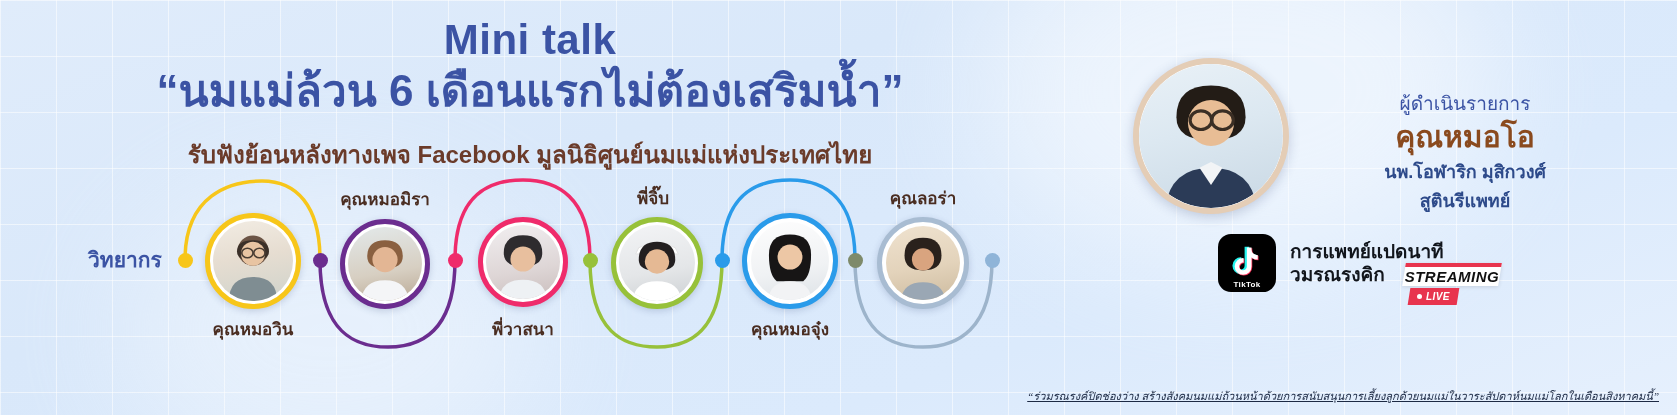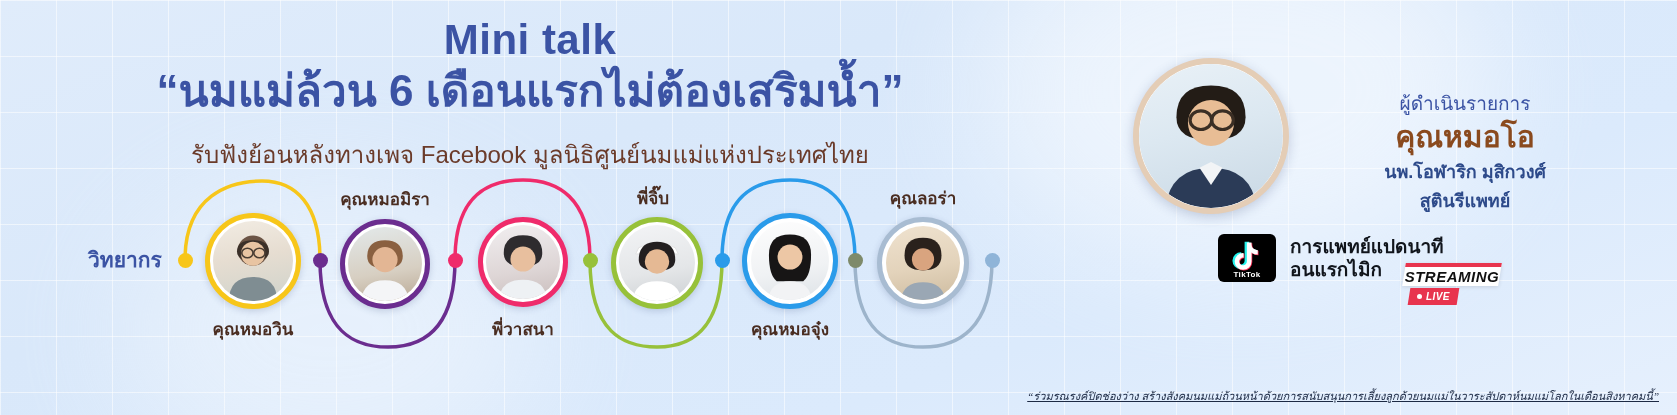--- a/index.html
+++ b/index.html
@@ -28,21 +28,21 @@
   .header { position: absolute; left: 0; top: 18px; width: 1060px; text-align: center; }
   .title-main {
     font-size: 42px; font-weight: bold; color: #3b53a4; letter-spacing: .5px;
     line-height: 1.05;
   }
   .title-quote {
     font-size: 44px; font-weight: bold; color: #3b53a4; line-height: 1.15;
     margin-top: 4px;
   }
   .subtitle {
-    font-size: 24px; font-weight: normal; color: #6b3b2a; margin-top: 18px;
+    font-size: 24px; font-weight: bold; color: #6b3b2a; margin-top: 18px;
   }
 
   
   .timeline { position: absolute; left: 0; top: 175px; width: 1060px; height: 175px; }
   .timeline-label {
     position: absolute; left: 88px; top: 68px;
     font-size: 21px; font-weight: bold; color: #3b53a4;
   }
   .arcs { position: absolute; left: 0; top: 0; width: 1060px; height: 175px; }
 
@@ -78,21 +78,21 @@
   .host-photo .inner { width: 100%; height: 100%; border-radius: 50%; overflow: hidden; }
   .host-text { position: absolute; left: 1300px; top: 88px; width: 330px; text-align: center; }
   .host-role { font-size: 19px; font-weight: normal; color: #3b53a4; }
   .host-name { font-size: 30px; font-weight: bold; color: #8a4a1e; margin-top: 2px; line-height: 1.1; }
   .host-fullname { font-size: 18px; font-weight: bold; color: #2d4a8a; margin-top: 4px; }
   .host-spec { font-size: 18px; font-weight: bold; color: #2d4a8a; }
 
   
   .tiktok-row { position: absolute; left: 1218px; top: 234px; display: flex; align-items: center; gap: 14px; }
   .tiktok-logo {
-    width: 58px; height: 48px; border-radius: 6px; background: #000;
+    width: 58px; height: 58px; border-radius: 13px; background: #000;
     position: relative; display: flex; align-items: center; justify-content: center;
     flex-direction: column;
   }
   .tiktok-logo .tt-label {
     position: absolute; bottom: 3px; left: 0; right: 0; text-align: center;
     color: #fff; font-size: 8px; font-weight: bold; letter-spacing: .3px;
   }
   .tiktok-name { font-size: 19px; font-weight: bold; color: #11151c; line-height: 1.22; white-space: nowrap; }
 
   .stream-badge {
@@ -271,21 +271,21 @@
     <div class="tiktok-logo">
       <svg viewBox="0 0 40 42" width="30" height="32" style="margin-bottom:5px;">
         <path d="M26 3 h-6.2 v25.2 a5.1 5.1 0 1 1 -4.4 -5.05 v-6.1 a11.2 11.2 0 1 0 10.6 11.15 V16.2 a13.3 13.3 0 0 0 8.3 2.9 v-6.2 a7.3 7.3 0 0 1 -8.3 -7.3 z" fill="#25f4ee" transform="translate(-3,-1)"></path>
         <path d="M26 3 h-6.2 v25.2 a5.1 5.1 0 1 1 -4.4 -5.05 v-6.1 a11.2 11.2 0 1 0 10.6 11.15 V16.2 a13.3 13.3 0 0 0 8.3 2.9 v-6.2 a7.3 7.3 0 0 1 -8.3 -7.3 z" fill="#fe2c55" transform="translate(1,1)"></path>
         <path d="M26 3 h-6.2 v25.2 a5.1 5.1 0 1 1 -4.4 -5.05 v-6.1 a11.2 11.2 0 1 0 10.6 11.15 V16.2 a13.3 13.3 0 0 0 8.3 2.9 v-6.2 a7.3 7.3 0 0 1 -8.3 -7.3 z" fill="#ffffff"></path>
       </svg>
       <div class="tt-label">TikTok</div>
     </div>
     <div class="tiktok-name">
       <div>การแพทย์แปดนาที</div>
-      <div>อนแรกไมิก</div>
+      <div>วมรณรงคิก</div>
     </div>
   </div>
 
   <div class="stream-badge">
     <span>STREAMING</span>
   </div>
   <div class="live-badge">
     <span class="live-dot"></span>
     <span class="lv">LIVE</span>
   </div>

